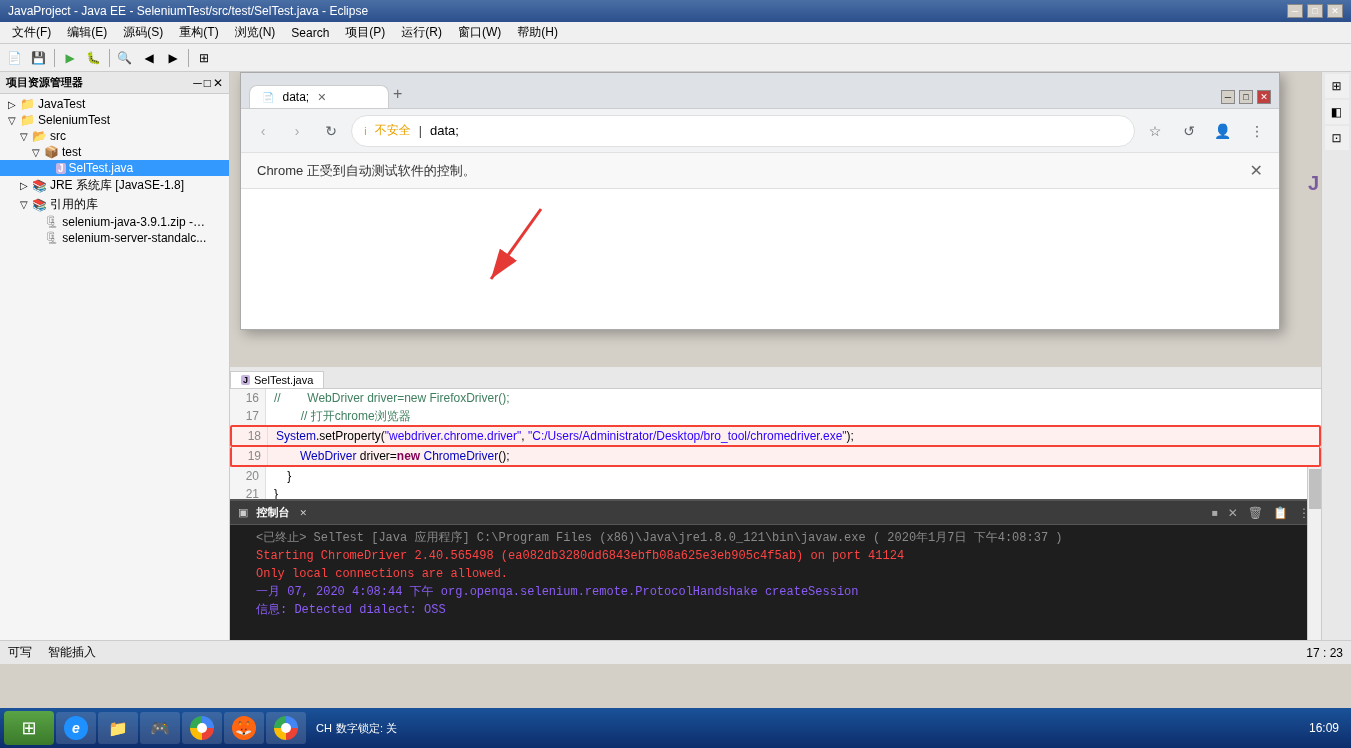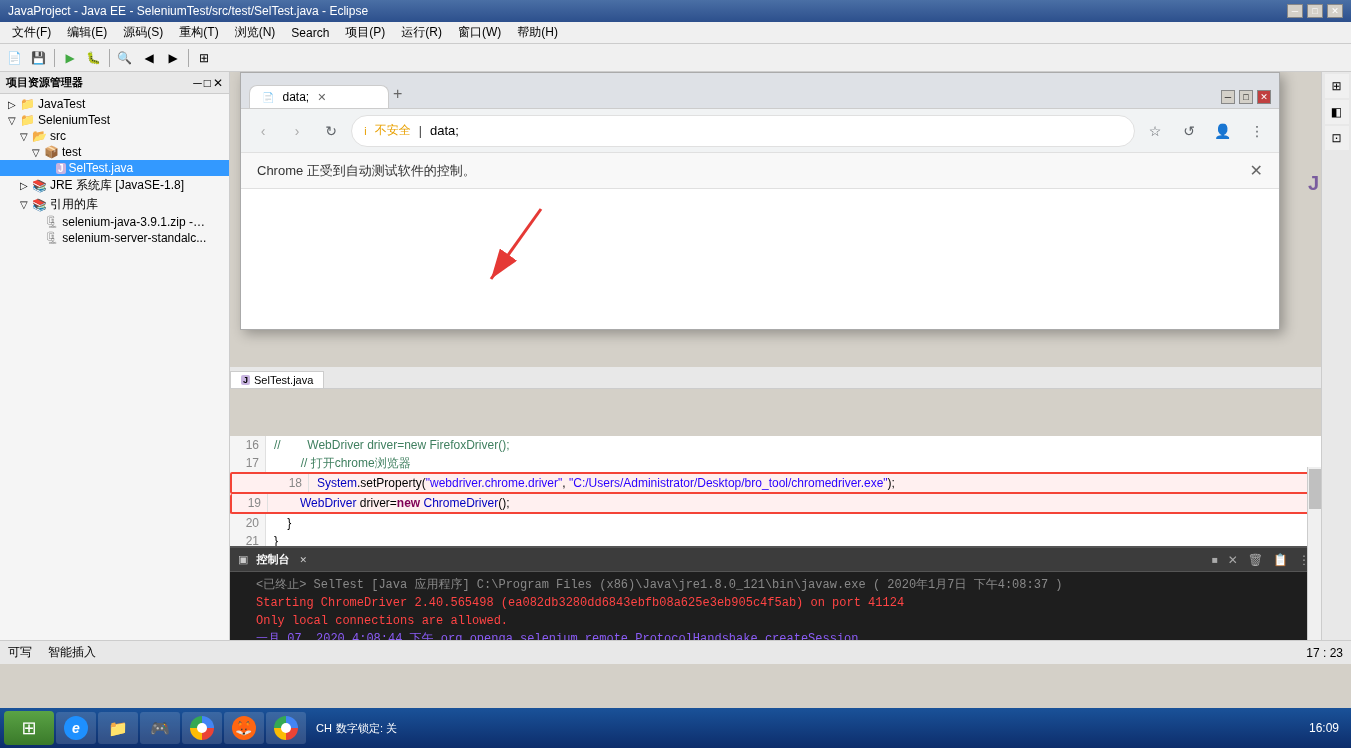--- a/index.html
+++ b/index.html
@@ -479,33 +479,33 @@
       </div>
 
       <div style="flex:1; display:flex; flex-direction:column; margin-top:295px;">
         <div class="editor-tabs">
           <div class="editor-tab active">
             <span style="background:#c8b4e0;border-radius:2px;padding:0 2px;font-size:9px;font-weight:bold;">J</span>
             <span>SelTest.java</span>
           </div>
         </div>
 
-        <div class="code-area" style="height:110px; overflow:hidden;margin-top:47px;">
+        <div class="code-area" style="height:110px; overflow:hidden;">
 
           <div class="code-line">
             <span class="line-num">16</span>
             <span class="code-text cm">//        WebDriver driver=new FirefoxDriver();</span>
           </div>
 
           <div class="code-line">
             <span class="line-num">17</span>
             <span class="code-text cm">        // 打开chrome浏览器</span>
           </div>
 
-          <div class="code-line highlighted-box" style="background:#fff0f0; border:2px solid #f44336; margin:0;padding-left:41px;">
+          <div class="code-line highlighted-box" style="background:#fff0f0; border:2px solid #f44336; margin:0;">
             <span class="line-num" style="background:#fff0f0;">18</span>
             <span class="code-text"><span class="cls">System</span>.<span style="color:#000;">setProperty</span>(<span class="str">"webdriver.chrome.driver"</span>, <span class="str">"C:/Users/Administrator/Desktop/bro_tool/chromedriver.exe"</span>);</span>
           </div>
 
           <div class="code-line highlighted-box" style="background:#fff0f0; border:2px solid #f44336; border-top:none; margin:0;gap:24px;">
             <span class="line-num" style="background:#fff0f0;">19</span>
             <span class="code-text"><span class="cls">WebDriver</span> driver=<span class="kw">new</span> <span class="cls">ChromeDriver</span>();</span>
           </div>
 
           <div class="code-line">

